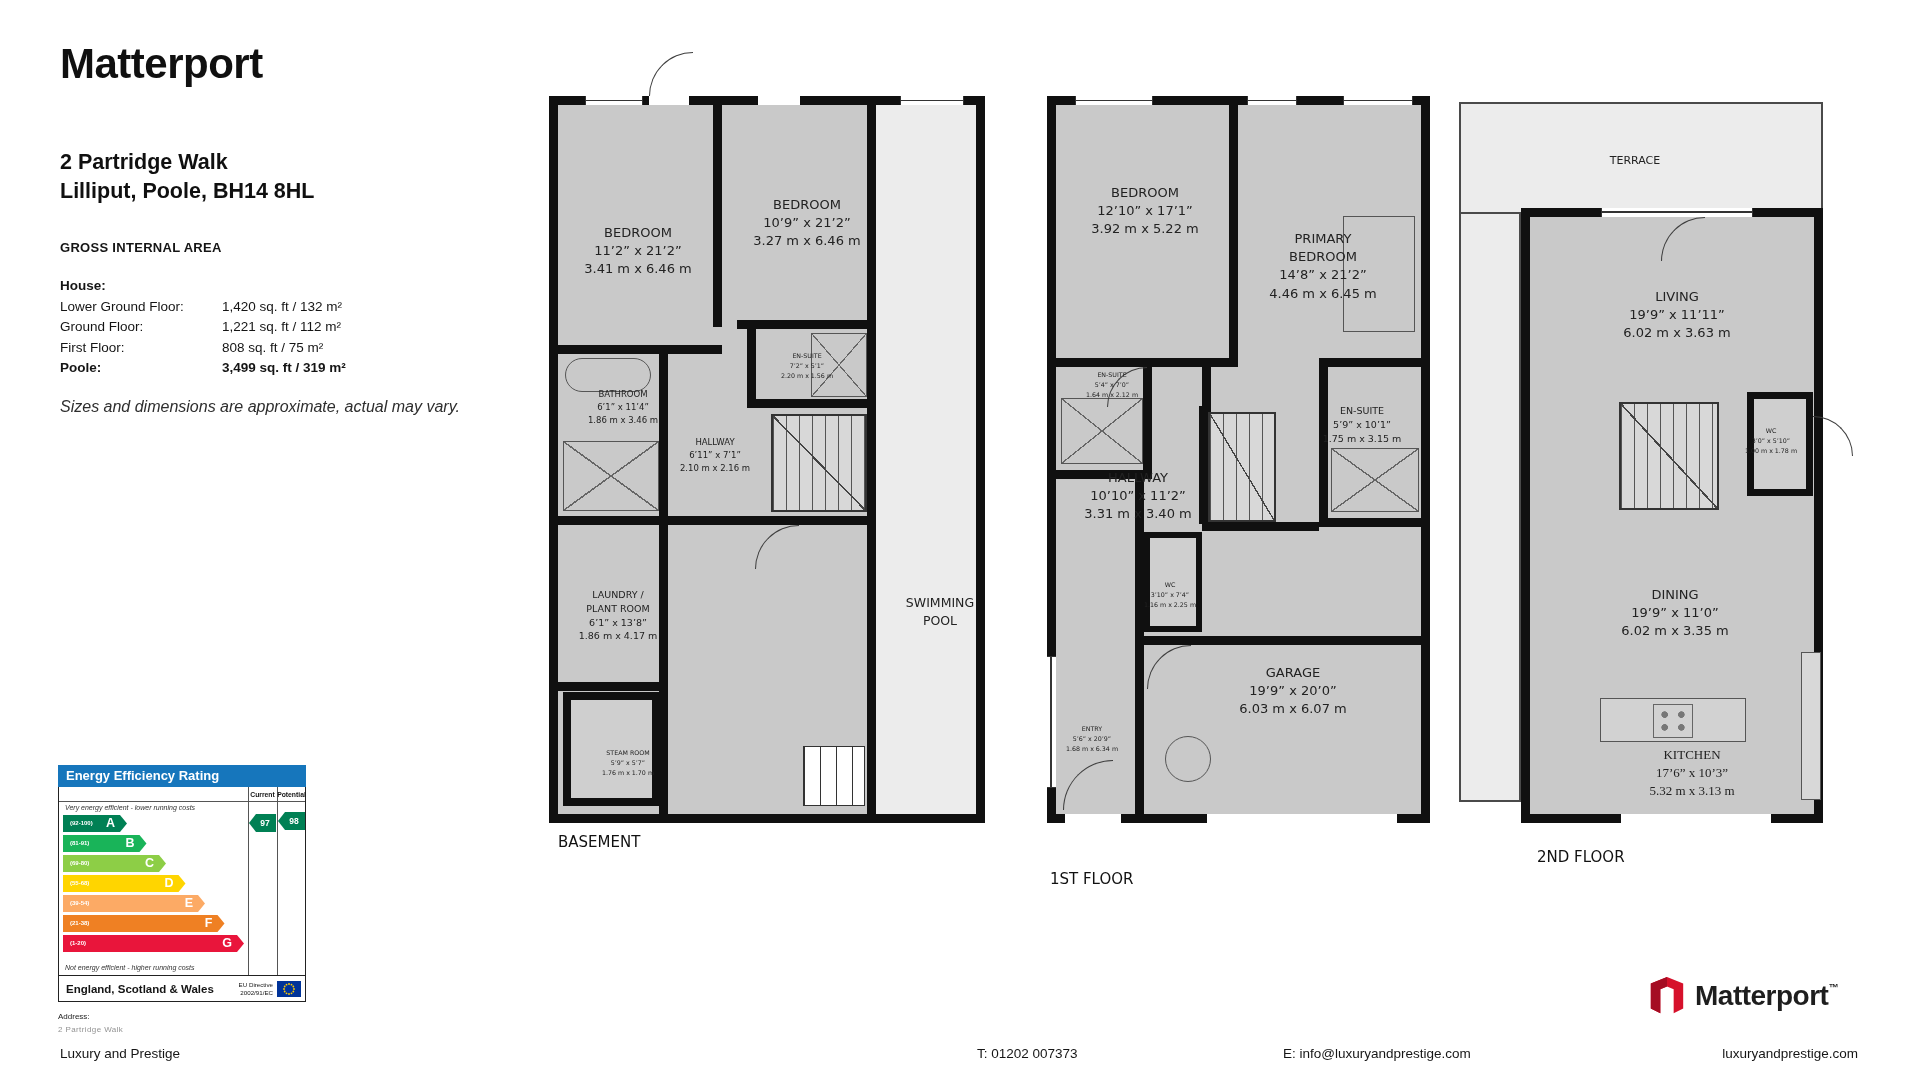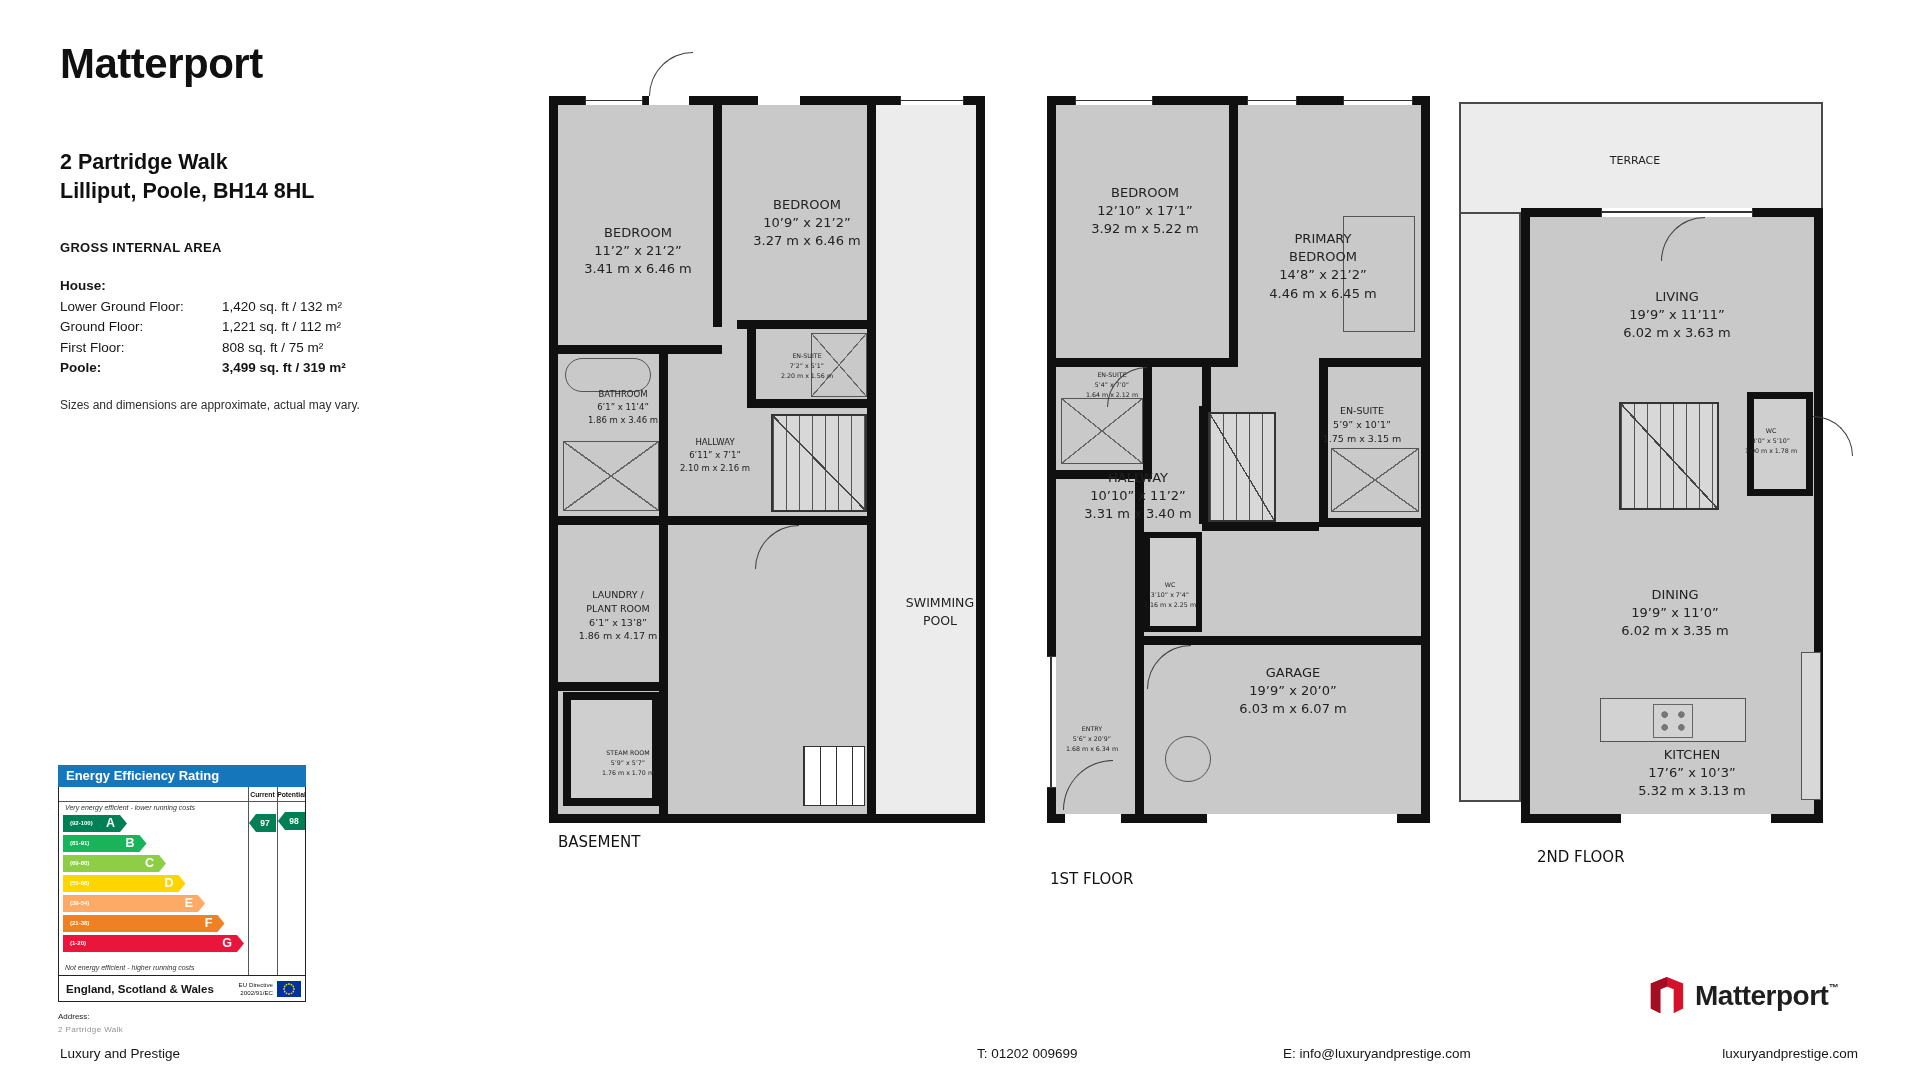--- a/index.html
+++ b/index.html
@@ -7,21 +7,21 @@
         font-family:"Liberation Sans",sans-serif;color:#151515;}
   
   .title{position:absolute;left:60px;top:40px;font-size:42px;font-weight:600;letter-spacing:-0.5px;color:#101010;}
   .addr{position:absolute;left:60px;top:148px;font-size:21.5px;font-weight:600;line-height:29px;color:#101010;}
   .gia-head{position:absolute;left:60px;top:240px;font-size:13px;font-weight:700;letter-spacing:.3px;}
   .gia{position:absolute;left:60px;top:276px;font-size:13.5px;line-height:20.5px;width:300px;}
   .gia-row{display:flex;}
   .gia-row .gl{width:162px;}
   .gia-row.b{font-weight:700;}
   .gia-row.bl .gl{font-weight:700;}
-  .disclaimer{position:absolute;left:60px;top:398px;font-size:12px;color:#2e2e2e;}
+  .disclaimer{position:absolute;left:60px;top:398px;font-size:16px;color:#2e2e2e;font-style:italic;}
   
   .watermark{position:absolute;left:498px;top:418px;font-size:165px;font-weight:700;letter-spacing:-3px;
              color:#6f6f6f;opacity:.42;mix-blend-mode:multiply;z-index:30;white-space:nowrap;pointer-events:none;}
   
   .plan{position:absolute;top:96px;z-index:1;}
   .plan-area{position:absolute;background:#c9c9c9;border:9px solid #101010;box-sizing:border-box;}
   .wall{position:absolute;background:#101010;z-index:1;}
   .lt{position:absolute;background:#ececec;border:2px solid #4a4a4a;box-sizing:border-box;}
   .rlab{position:absolute;text-align:center;color:#222;font-family:"DejaVu Sans",sans-serif;z-index:3;}
   .rn{white-space:pre-line;}
@@ -293,21 +293,21 @@
     <div class="rlab xs" style="left:291px;top:330px;width:58px;">
       <div class="rn">WC</div>
       <div class="rd">3’0” x 5’10”</div>
       <div class="rd">1.00 m x 1.78 m</div>
       </div>
     <div class="rlab lg" style="left:154px;top:490px;width:140px;">
       <div class="rn">DINING</div>
       <div class="rd">19’9” x 11’0”</div>
       <div class="rd">6.02 m x 3.35 m</div>
       </div>
-    <div class="rlab lg" style="left:171px;top:650px;width:140px;">
+    <div class="rlab lg" style="left:171px;top:650px;width:140px;font-family:Liberation Serif, serif;">
       <div class="rn">KITCHEN</div>
       <div class="rd">17’6” x 10’3”</div>
       <div class="rd">5.32 m x 3.13 m</div>
       </div>
     <div class="floor-label" style="left:86px;top:752px;">2ND FLOOR</div>
   </div>
 
   <div class="epc">
     <div class="epc-head" style="background: rgb(22, 118, 188);">Energy Efficiency Rating</div>
     <div class="epc-box">
@@ -387,21 +387,21 @@
         </g>
       </svg>
     </div>
     <div class="epc-addr">
       <div class="a1">Address:</div>
       <div class="a2">2 Partridge Walk</div>
     </div>
   </div>
 
   <div class="foot" style="left:60px;text-align:right;">Luxury and Prestige</div>
-  <div class="foot" style="left:977px;">T: 01202 009699</div>
+  <div class="foot" style="left:977px;">T: 01202 007373</div>
   <div class="foot" style="left:1283px;">E: info@luxuryandprestige.com</div>
   <div class="foot" style="right:62px;text-align:right;">luxuryandprestige.com</div>
 
   <div class="mp">
     <svg width="40" height="40" viewBox="0 0 40 42">
       <polygon points="3,8 20,1 37,8 37,34 27,39 27,14 20,11 13,14 13,39 3,34" fill="#d6112b"></polygon>
       <polygon points="3,8 20,1 20,11 13,14 13,39 3,34" fill="#a50d23"></polygon>
     </svg>
     <span class="mp-word"><span>Matterport</span><span class="mp-tm">™</span></span>
   </div>

